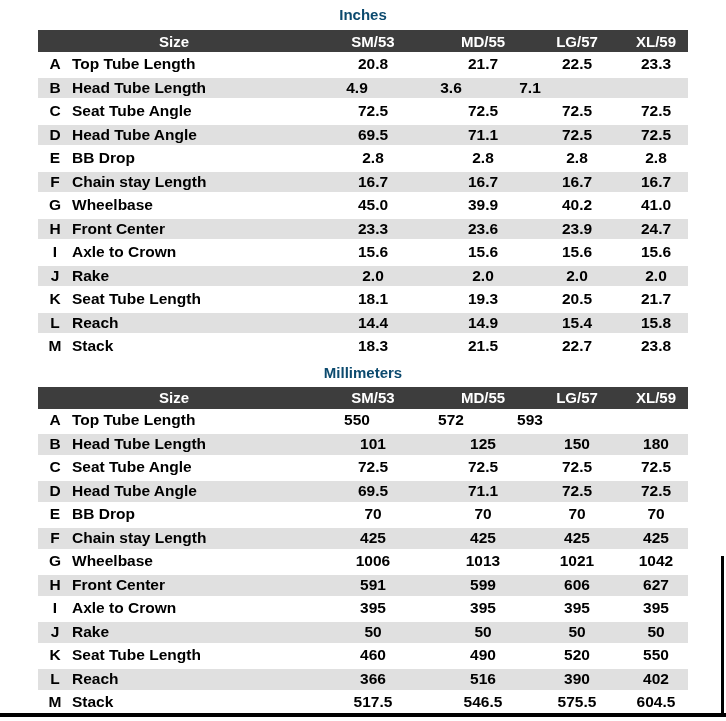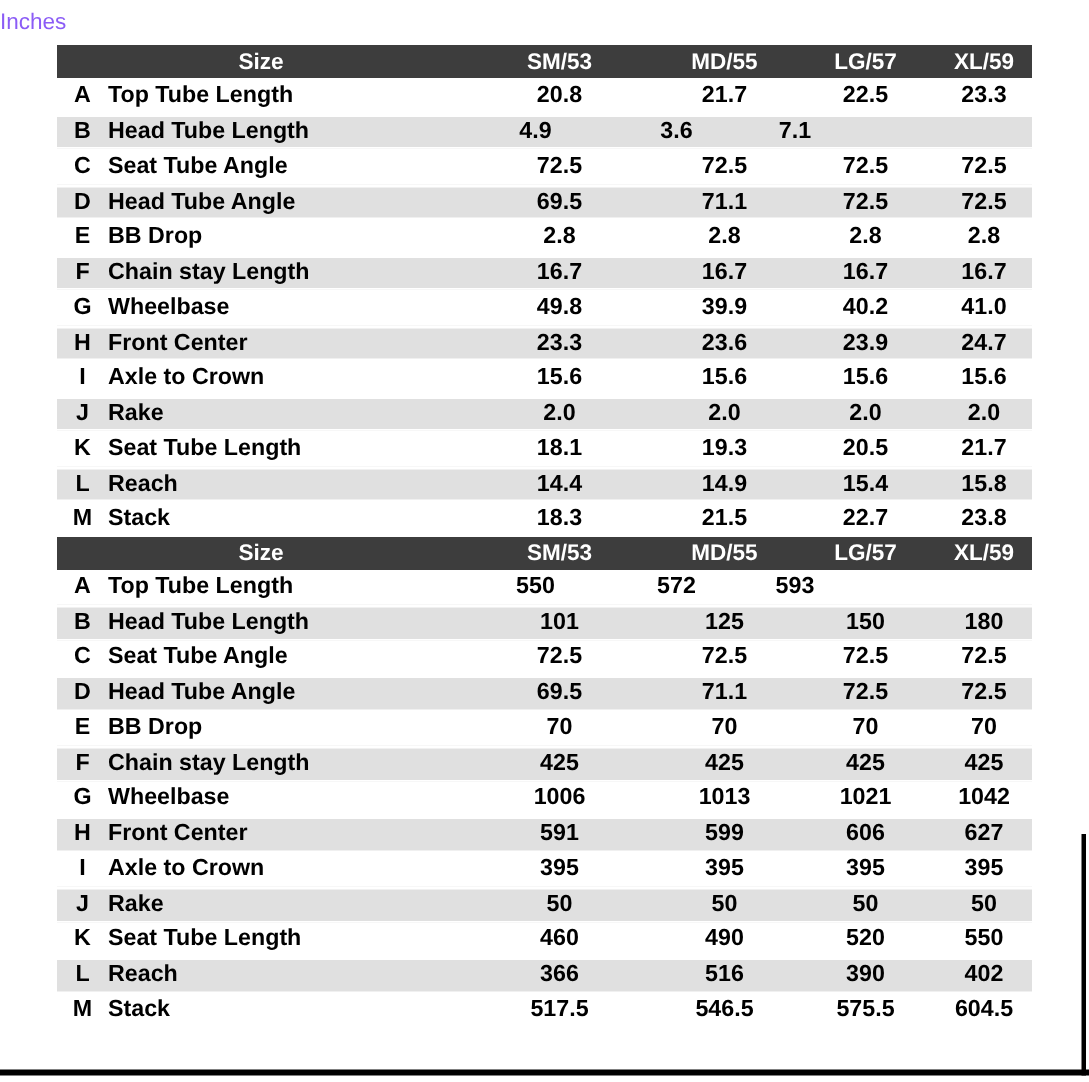--- a/index.html
+++ b/index.html
@@ -3,22 +3,22 @@
 <meta charset="utf-8">
 <style>
   html,body { margin:0; padding:0; background:#fff; }
   .sheet {
     position:relative; width:726px; height:721px; overflow:hidden;
     background:var(--page-bg,#fff);
     font-family:"Liberation Sans", sans-serif;
     -webkit-font-smoothing:antialiased;
   }
   .tbl-title {
-    height:30px; line-height:30px; text-align:left;
-    font-size:15px; color:#8b5cf6; font-weight:400;
+    height:30px; line-height:30px; text-align:center;
+    font-size:15px; color:#0c4a6e; font-weight:700;
   }
   .tbl-title.mm { height:29px; line-height:29px; }
   .geo-table { margin-left:38px; width:650px; }
   .hdr-row {
     display:flex; align-items:center; height:22px;
     background:var(--header-bg,#3d3d3d); color:var(--header-text,#fff);
     font-weight:bold; font-size:15px;
   }
   .cell { box-sizing:border-box; overflow:hidden; white-space:nowrap; }
   .h-size { width:272px; text-align:center; }
@@ -102,21 +102,21 @@
             <div class="cell c-letter">F</div>
             <div class="cell c-label">Chain stay Length</div>
             <div class="cell c-val c-v0">16.7</div>
             <div class="cell c-val c-v1">16.7</div>
             <div class="cell c-val c-v2">16.7</div>
             <div class="cell c-val c-v3">16.7</div>
           </div>
           <div class="row">
             <div class="cell c-letter">G</div>
             <div class="cell c-label">Wheelbase</div>
-            <div class="cell c-val c-v0">49.8</div>
+            <div class="cell c-val c-v0">45.0</div>
             <div class="cell c-val c-v1">39.9</div>
             <div class="cell c-val c-v2">40.2</div>
             <div class="cell c-val c-v3">41.0</div>
           </div>
           <div class="row striped">
             <div class="cell c-letter">H</div>
             <div class="cell c-label">Front Center</div>
             <div class="cell c-val c-v0">23.3</div>
             <div class="cell c-val c-v1">23.6</div>
             <div class="cell c-val c-v2">23.9</div>
@@ -160,20 +160,21 @@
             <div class="cell c-val c-v0">18.3</div>
             <div class="cell c-val c-v1">21.5</div>
             <div class="cell c-val c-v2">22.7</div>
             <div class="cell c-val c-v3">23.8</div>
           </div>
         </div>
     </div>
   </section>
 
   <section>
+    <div class="tbl-title mm">Millimeters</div>
     <div class="geo-table">
       <div class="hdr-row">
         <div class="cell h-size">Size</div>
         <div class="cell c-val c-v0">SM/53</div>
         <div class="cell c-val c-v1">MD/55</div>
         <div class="cell c-val c-v2">LG/57</div>
         <div class="cell c-val c-v3">XL/59</div>
       </div>
       <div>
           <div class="row">

